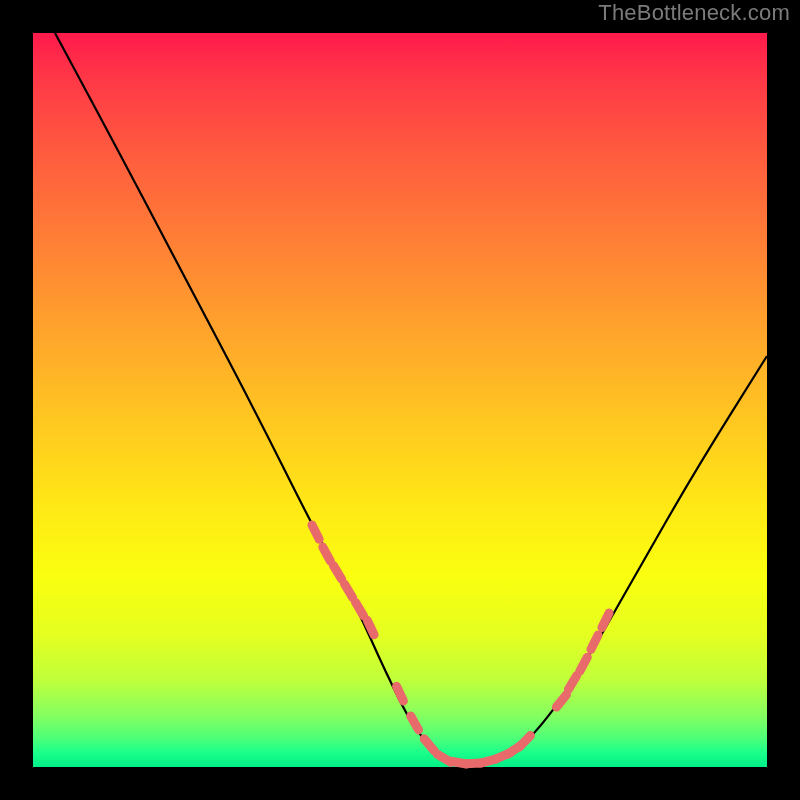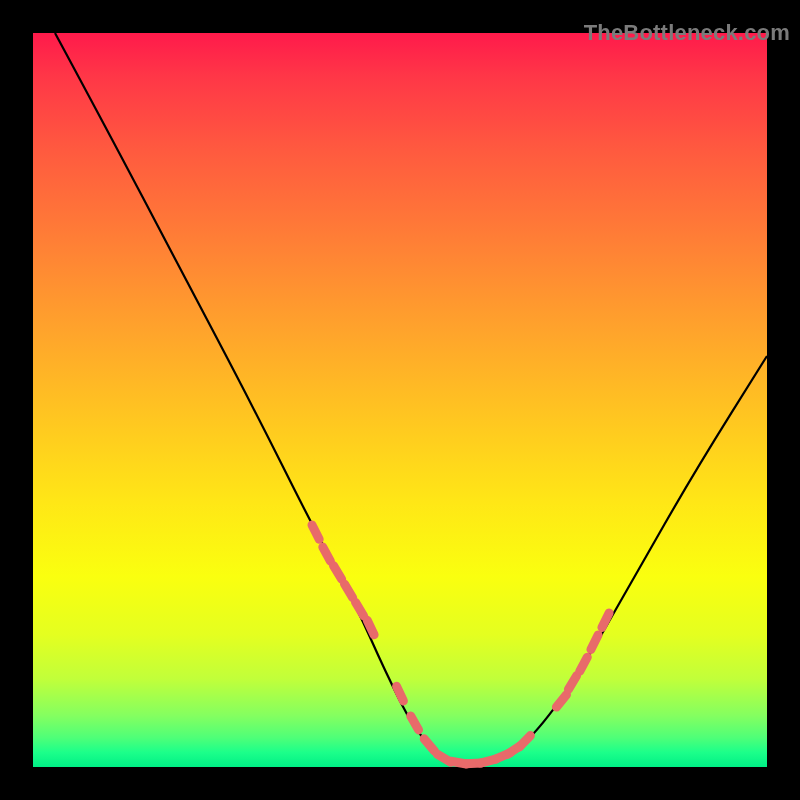--- a/index.html
+++ b/index.html
@@ -38,25 +38,25 @@
       #e4ff20 82%,
       #c1ff3a 88%,
       #84ff60 93%,
       #4fff78 96%,
       #1cff8a 98%,
       #00ef86 100%
     );
   }
   .watermark {
     position: absolute;
-    top: 20px;
+    top: 0;
     right: 10px;
     font-family: Arial, Helvetica, sans-serif;
     font-size: 22px;
-    font-weight: 700;
+    font-weight: 400;
     color: #7b7b7b;
     letter-spacing: 0.2px;
   }
   svg.overlay {
     position: absolute;
     left: 33px;
     top: 33px;
     width: 734px;
     height: 734px;
     overflow: visible;

